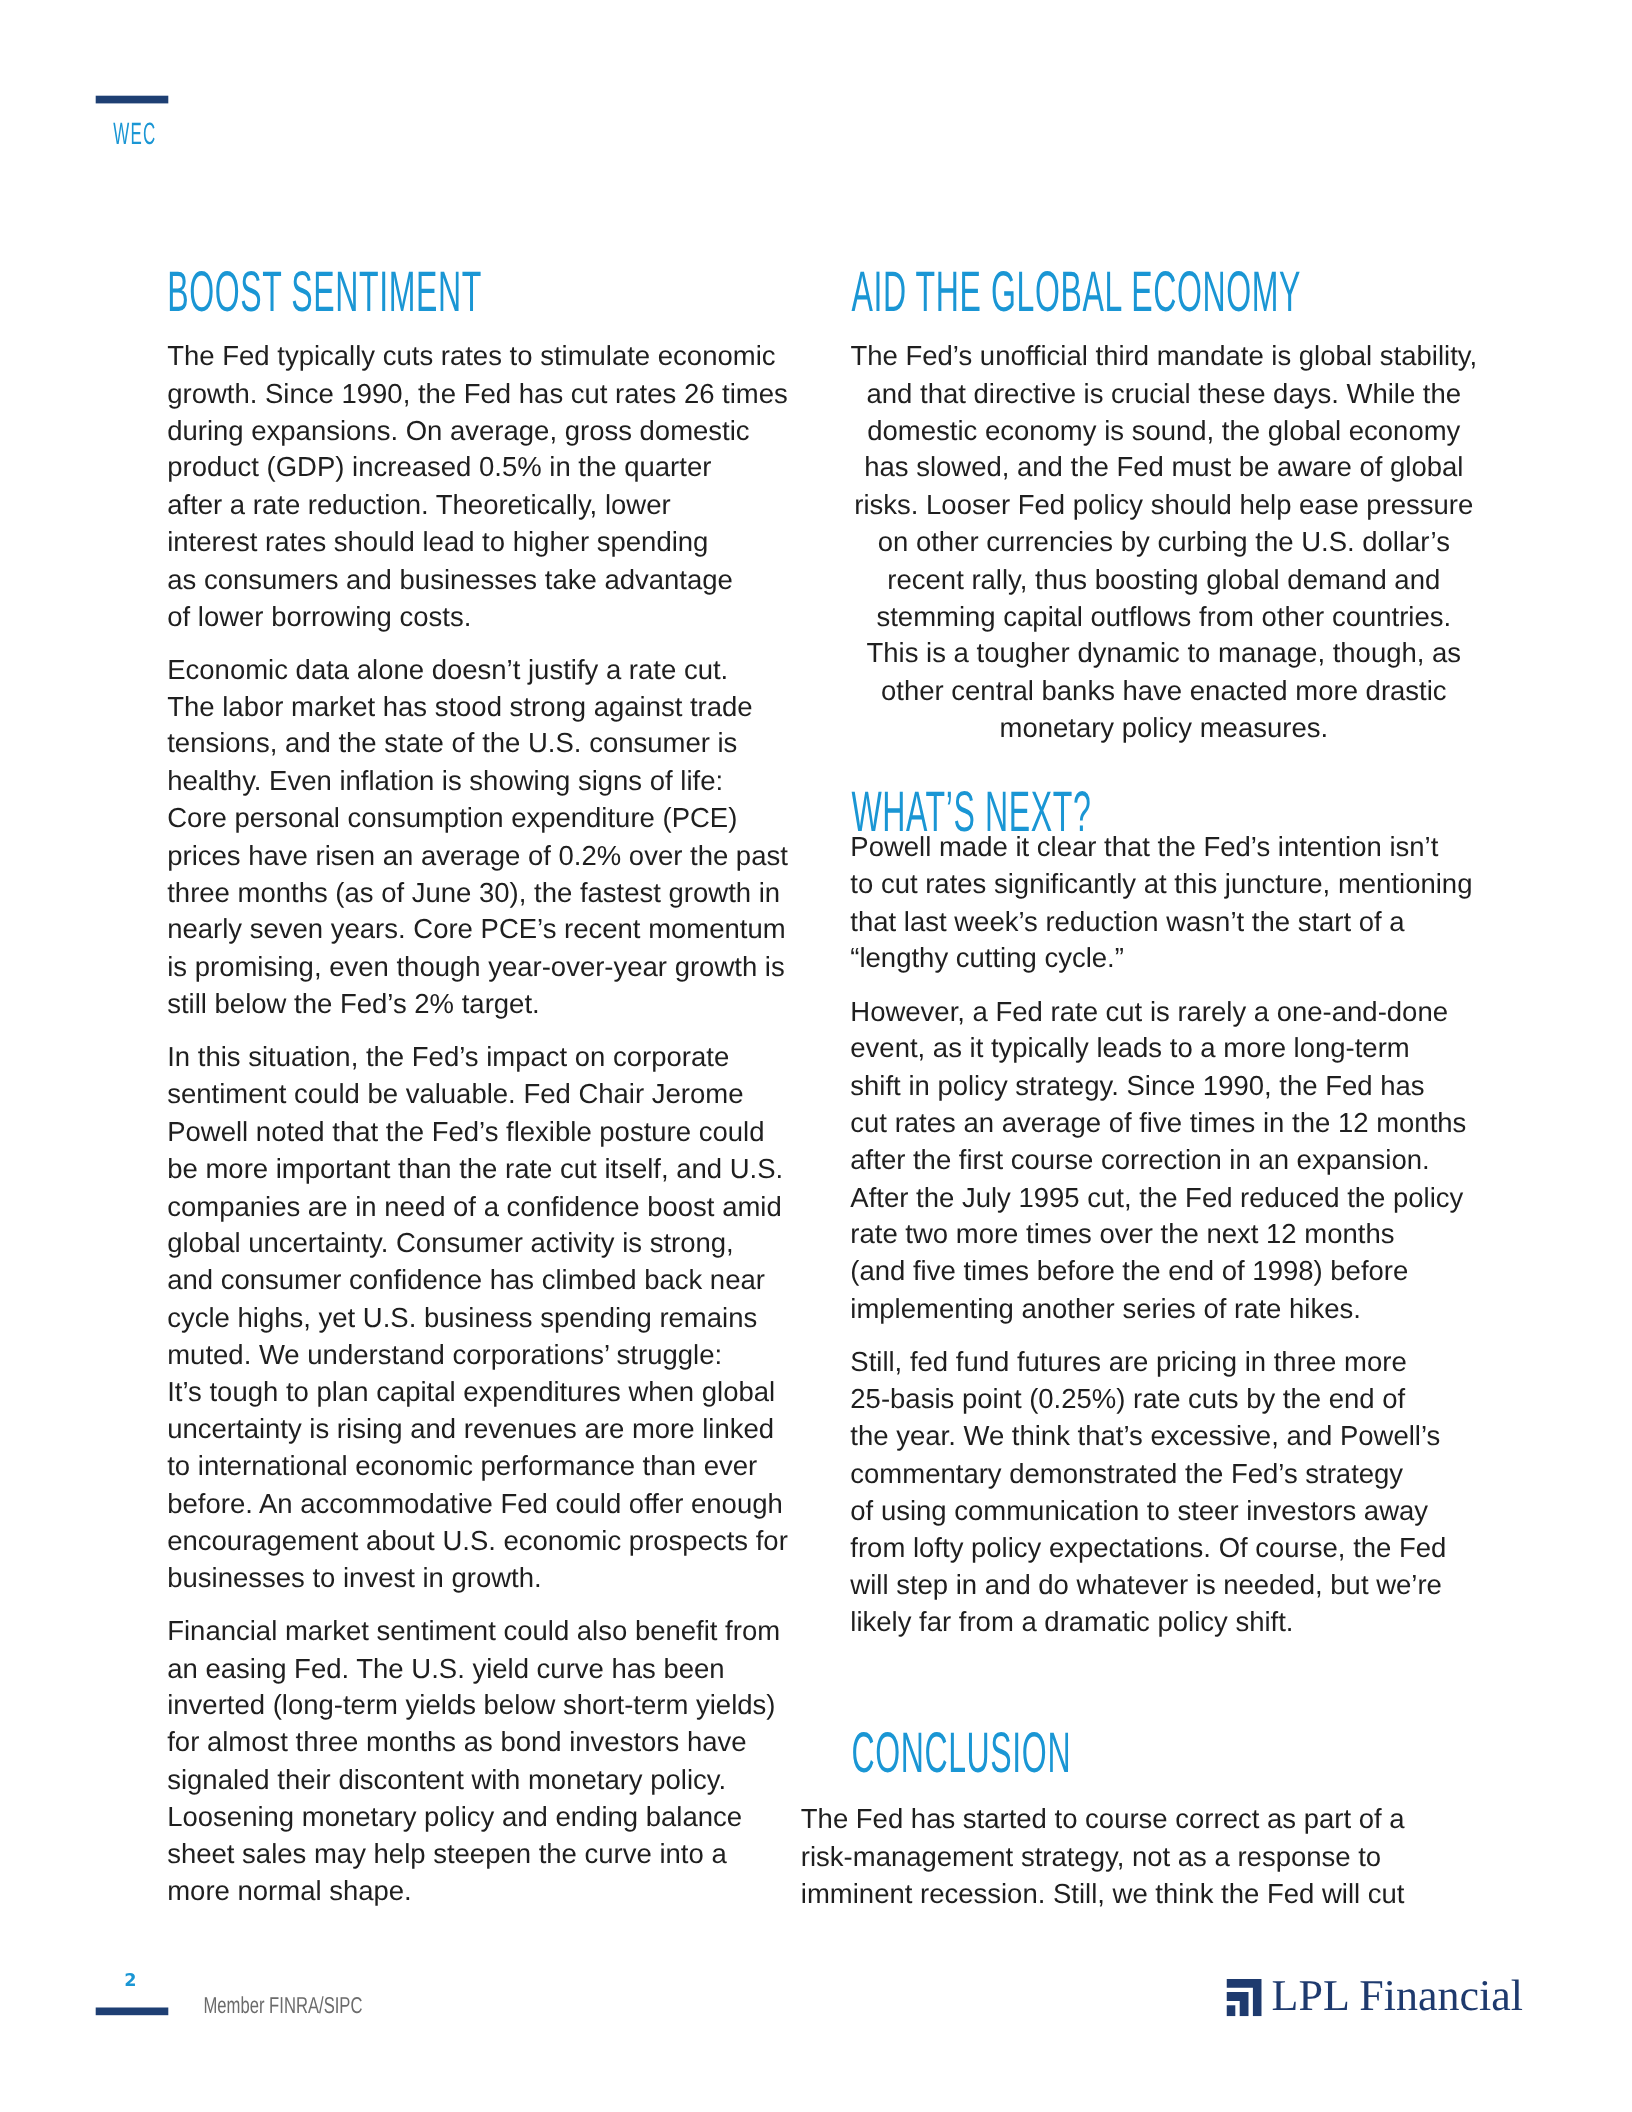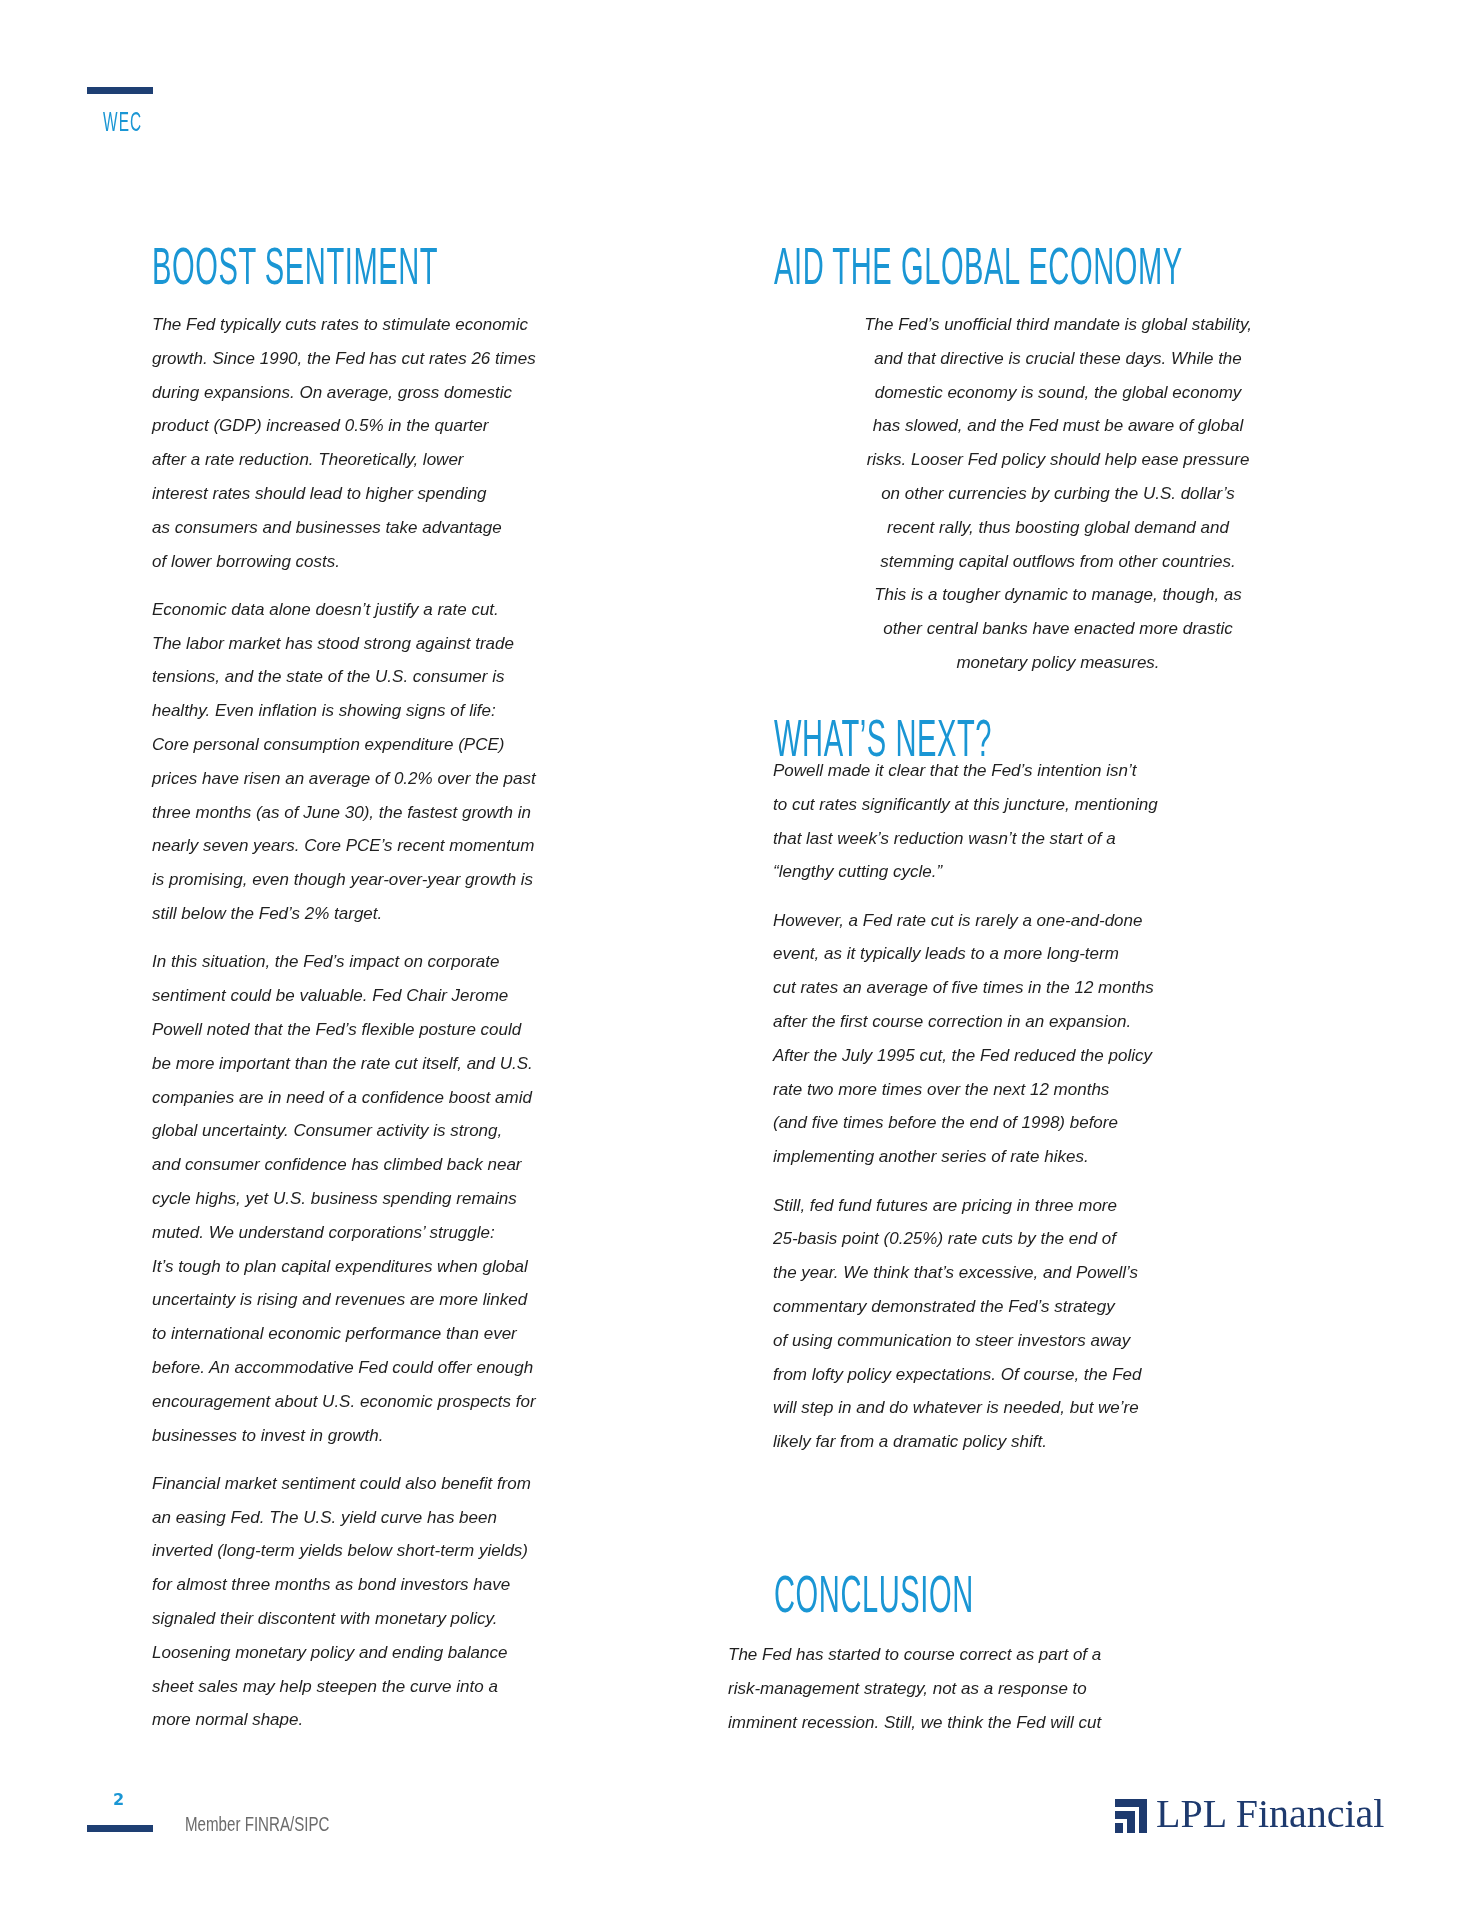--- a/index.html
+++ b/index.html
@@ -8,22 +8,22 @@
 
   .top-bar { position: absolute; left: 87px; top: 87px; width: 66px; height: 7px; background: #1e3f73; }
   .wec { position: absolute; left: 103px; top: 108px; height: 28px; font-family: "Liberation Sans", sans-serif;
          font-size: 28px; line-height: 28px; color: #1a96d4; letter-spacing: 2px;
          transform: scaleX(0.55); transform-origin: left top; white-space: nowrap; }
 
   .heading { position: absolute; font-family: "Liberation Sans", sans-serif; font-size: 52px; line-height: 52px;
              color: #1a96d4; white-space: nowrap; transform: scaleX(0.56); transform-origin: left top;
              letter-spacing: 1px; margin: 0; font-weight: normal; }
 
-  .col { position: absolute; font-family: "Liberation Sans", sans-serif; font-size: 17px; line-height: 33.8px;
-         color: #1f1f1f; font-style: italic; }
+  .col { position: absolute; font-family: "Liberation Sans", sans-serif; font-size: 25px; line-height: 33.8px;
+         color: #1f1f1f; }
   .para { margin: 0 0 14.5px 0; }
   .line { display: block; white-space: nowrap; height: 33.8px; }
 
   .page-num { position: absolute; left: 113px; top: 1790px; font-family: "DejaVu Sans", sans-serif; font-weight: bold;
               font-size: 16px; line-height: 20px; color: #1a96d4; }
   .bottom-bar { position: absolute; left: 87px; top: 1825px; width: 66px; height: 7px; background: #1e3f73; }
   .member { position: absolute; left: 185px; top: 1813px; font-family: "Liberation Sans", sans-serif; font-size: 21px;
             line-height: 22px; color: #6b6b6b; white-space: nowrap; transform: scaleX(0.72); transform-origin: left top; }
 
   .logo { position: absolute; left: 1115px; top: 1795px; height: 38px; display: flex; align-items: flex-end; }
@@ -112,20 +112,21 @@
   <div class="col" id="right-col-1" style="left:773px; top:754px; width:570px;">
       <p class="para">
         <span class="line">Powell made it clear that the Fed’s intention isn’t</span>
         <span class="line">to cut rates significantly at this juncture, mentioning</span>
         <span class="line">that last week’s reduction wasn’t the start of a</span>
         <span class="line">“lengthy cutting cycle.”</span>
       </p>
       <p class="para">
         <span class="line">However, a Fed rate cut is rarely a one-and-done</span>
         <span class="line">event, as it typically leads to a more long-term</span>
+        <span class="line">shift in policy strategy. Since 1990, the Fed has</span>
         <span class="line">cut rates an average of five times in the 12 months</span>
         <span class="line">after the first course correction in an expansion.</span>
         <span class="line">After the July 1995 cut, the Fed reduced the policy</span>
         <span class="line">rate two more times over the next 12 months</span>
         <span class="line">(and five times before the end of 1998) before</span>
         <span class="line">implementing another series of rate hikes.</span>
       </p>
       <p class="para">
         <span class="line">Still, fed fund futures are pricing in three more</span>
         <span class="line">25-basis point (0.25%) rate cuts by the end of</span>

